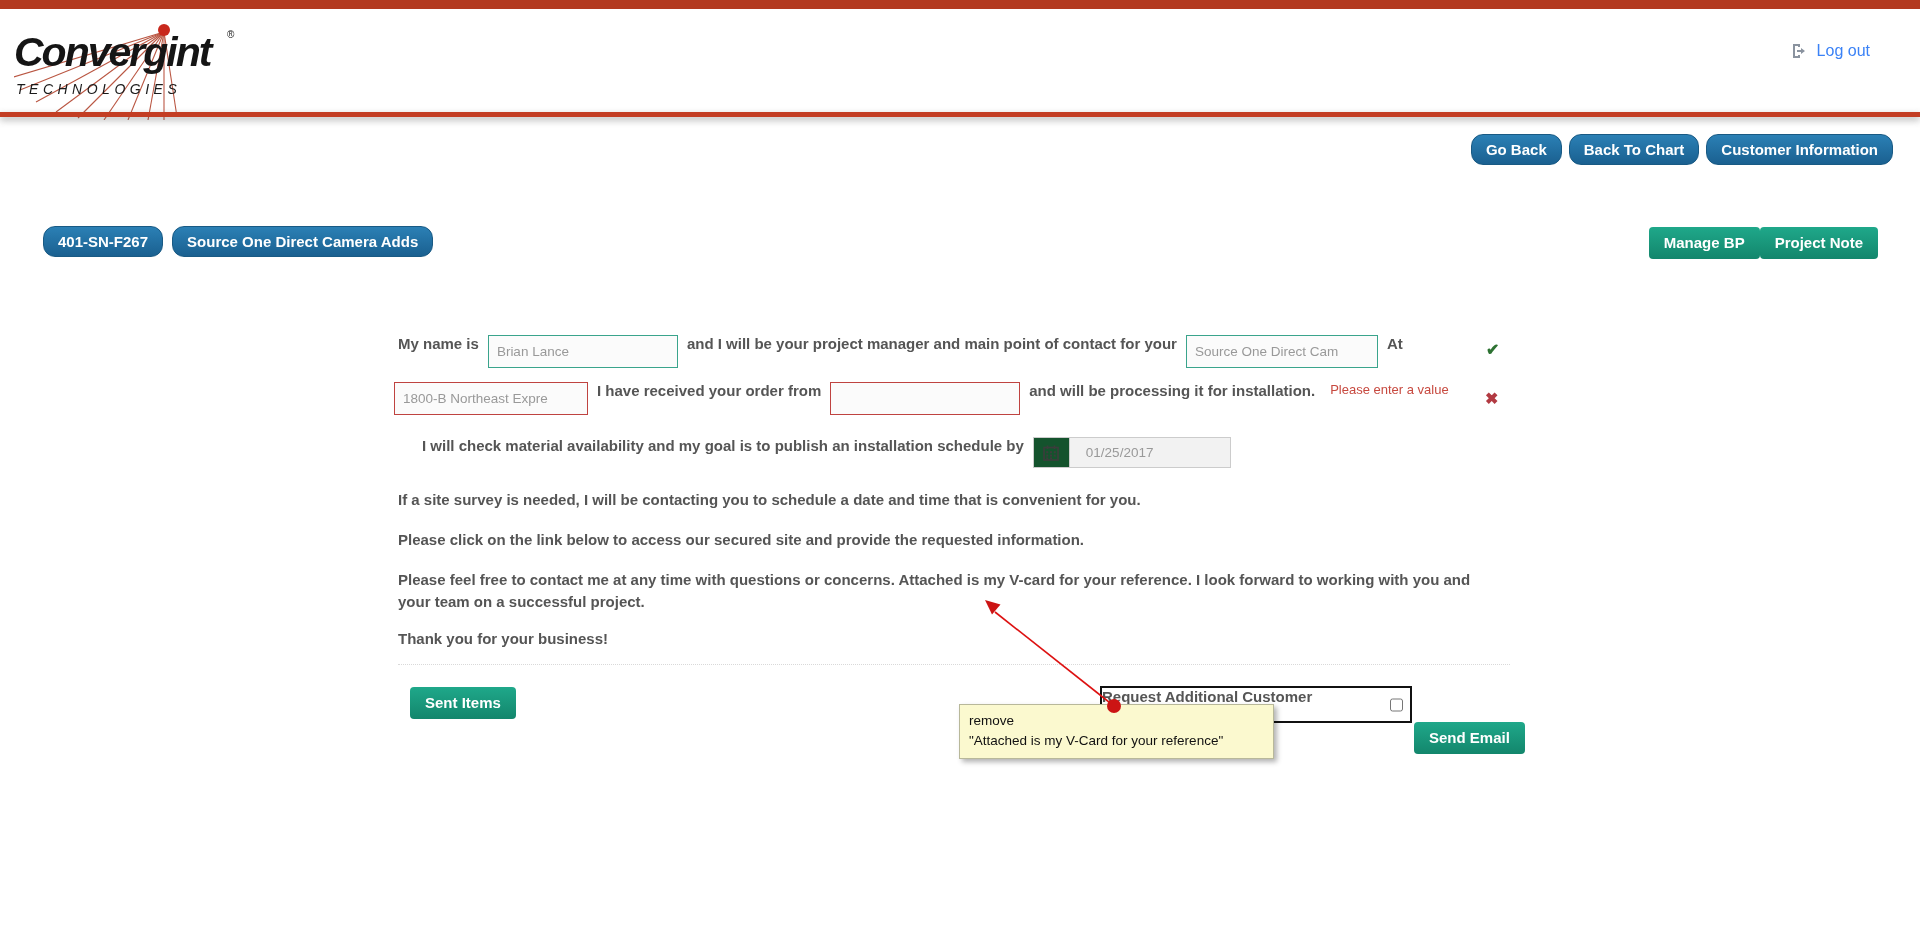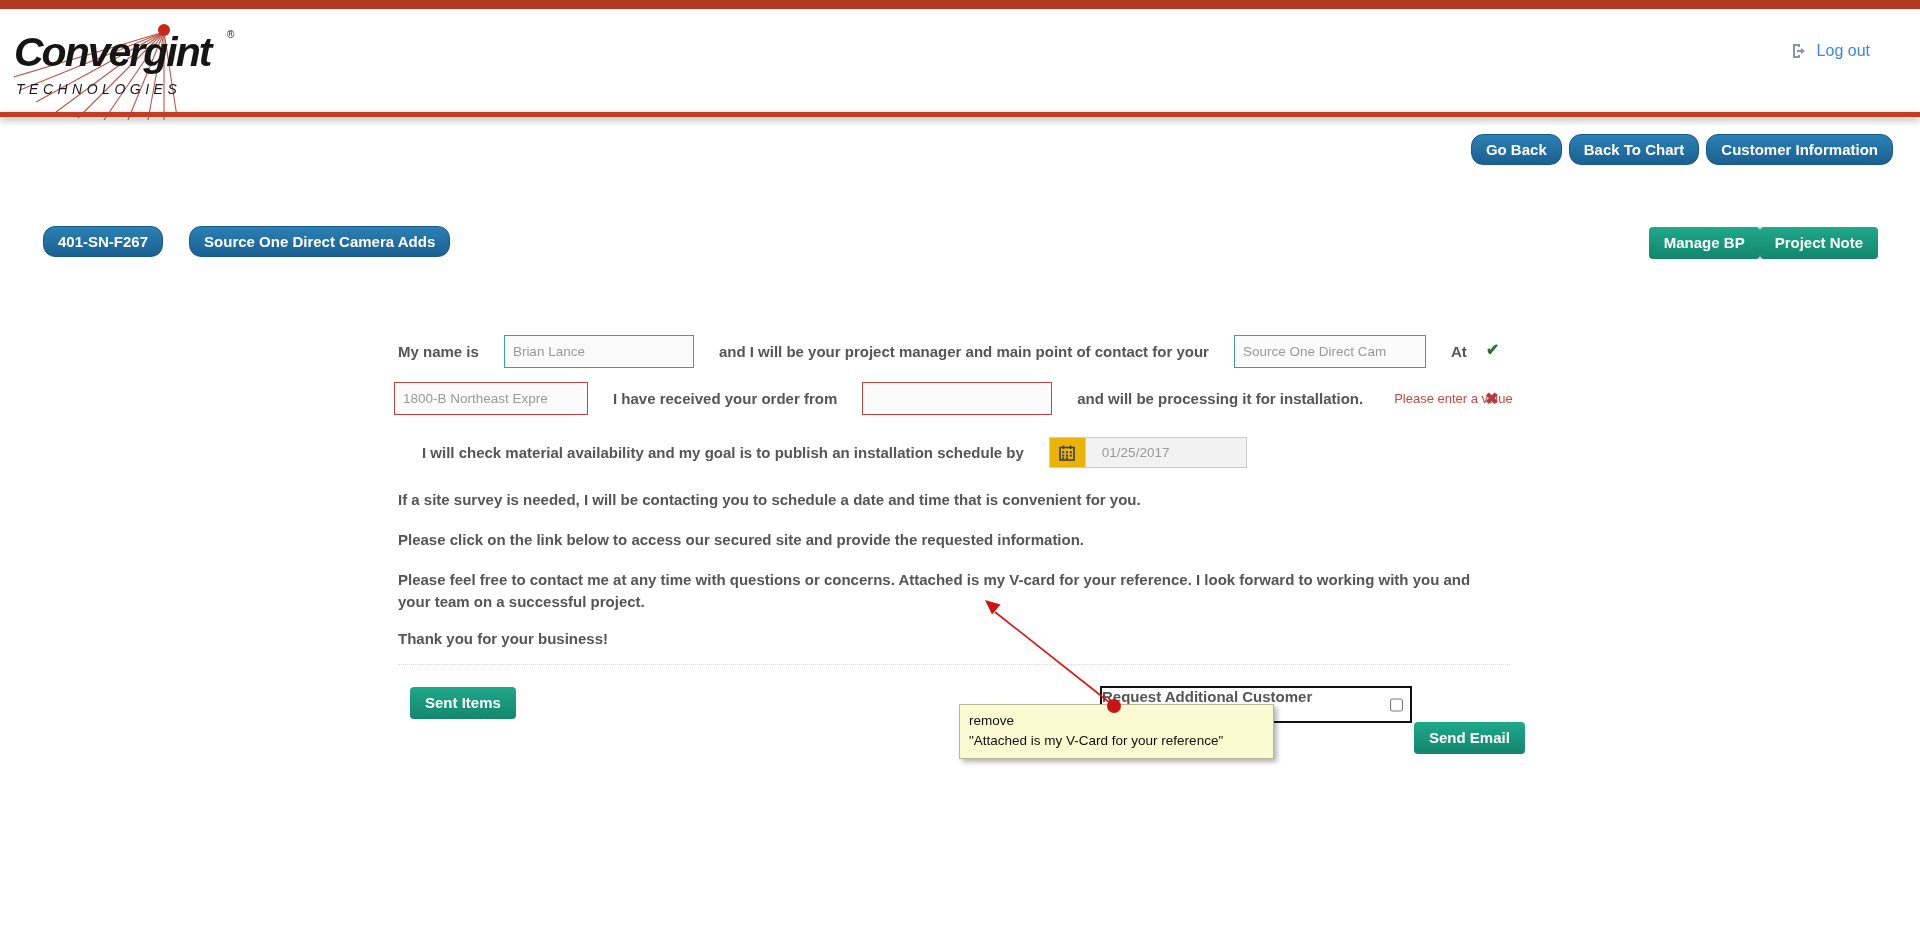--- a/index.html
+++ b/index.html
@@ -14,36 +14,36 @@
             box-shadow:0 3px 7px rgba(80,80,80,.45); }
 
   .btn-blue { display:inline-block; height:31px; line-height:29px; padding:0 14px; color:#fff;
       font-size:15px; font-weight:bold; background:linear-gradient(#2b80b5,#1a6090);
       border:1px solid #195a84; border-radius:12px; cursor:pointer; white-space:nowrap; }
   .btn-green { display:inline-block; height:32px; line-height:32px; padding:0 15px; color:#fff;
       font-size:15px; font-weight:bold; background:linear-gradient(#1fa88a,#13866c);
       border:none; border-radius:4px; cursor:pointer; white-space:nowrap; }
 
   .toolbar-row { position:absolute; top:134px; right:27px; display:flex; gap:7px; }
-  .proj-left   { position:absolute; top:226px; left:43px;  display:flex; gap:26px; }
+  .proj-left   { position:absolute; top:226px; left:43px;  display:flex; gap:9px; }
   .proj-right  { position:absolute; top:227px; right:42px; display:flex; }
 
-  .row { position:absolute; left:398px; display:flex; align-items:center; gap:25px; white-space:nowrap; }
+  .row { position:absolute; left:398px; display:flex; gap:9px; white-space:nowrap; }
   .lbl { font-size:15px; font-weight:bold; color:#555; }
   .inp { height:33px; padding:0 8px; font-size:13.5px; color:#999; background:#fbfbfb;
          font-family:"Liberation Sans", sans-serif; outline:none; }
   .inp-teal { border:1px solid #3aa48c; width:190px; }
   .inp-red  { border:1px solid #bf4340; width:190px; }
   .validation { font-size:13px; font-weight:normal; color:#c7493f; margin-left:6px; }
 
   .mark { position:absolute; font-size:16px; font-weight:bold; }
   .mark-ok { color:#2d7232; }
   .mark-bad { color:#b23a42; }
 
-  .datewidget { display:inline-flex; height:31px; border:1px solid #ccc; background:#eab308; }
+  .datewidget { display:inline-flex; height:31px; border:1px solid #ccc; background:#14532d; }
   .date-addon { width:36px; display:flex; align-items:center; justify-content:center;
                 border-right:1px solid #ccc; cursor:pointer; }
   .date-input { width:160px; border:none; background:#f2f2f2; color:#999; font-size:13.5px;
                 padding:0 0 0 16px; font-family:"Liberation Sans", sans-serif; outline:none; }
 
   .para { position:absolute; left:398px; font-size:15px; font-weight:bold; color:#555;
           line-height:1.45; }
   .dotted-hr { position:absolute; left:398px; top:664px; width:1112px; border-top:1px dotted #d9d9d9; }
 
   .request-box { position:absolute; left:1100px; top:686px; width:312px; height:37px;

